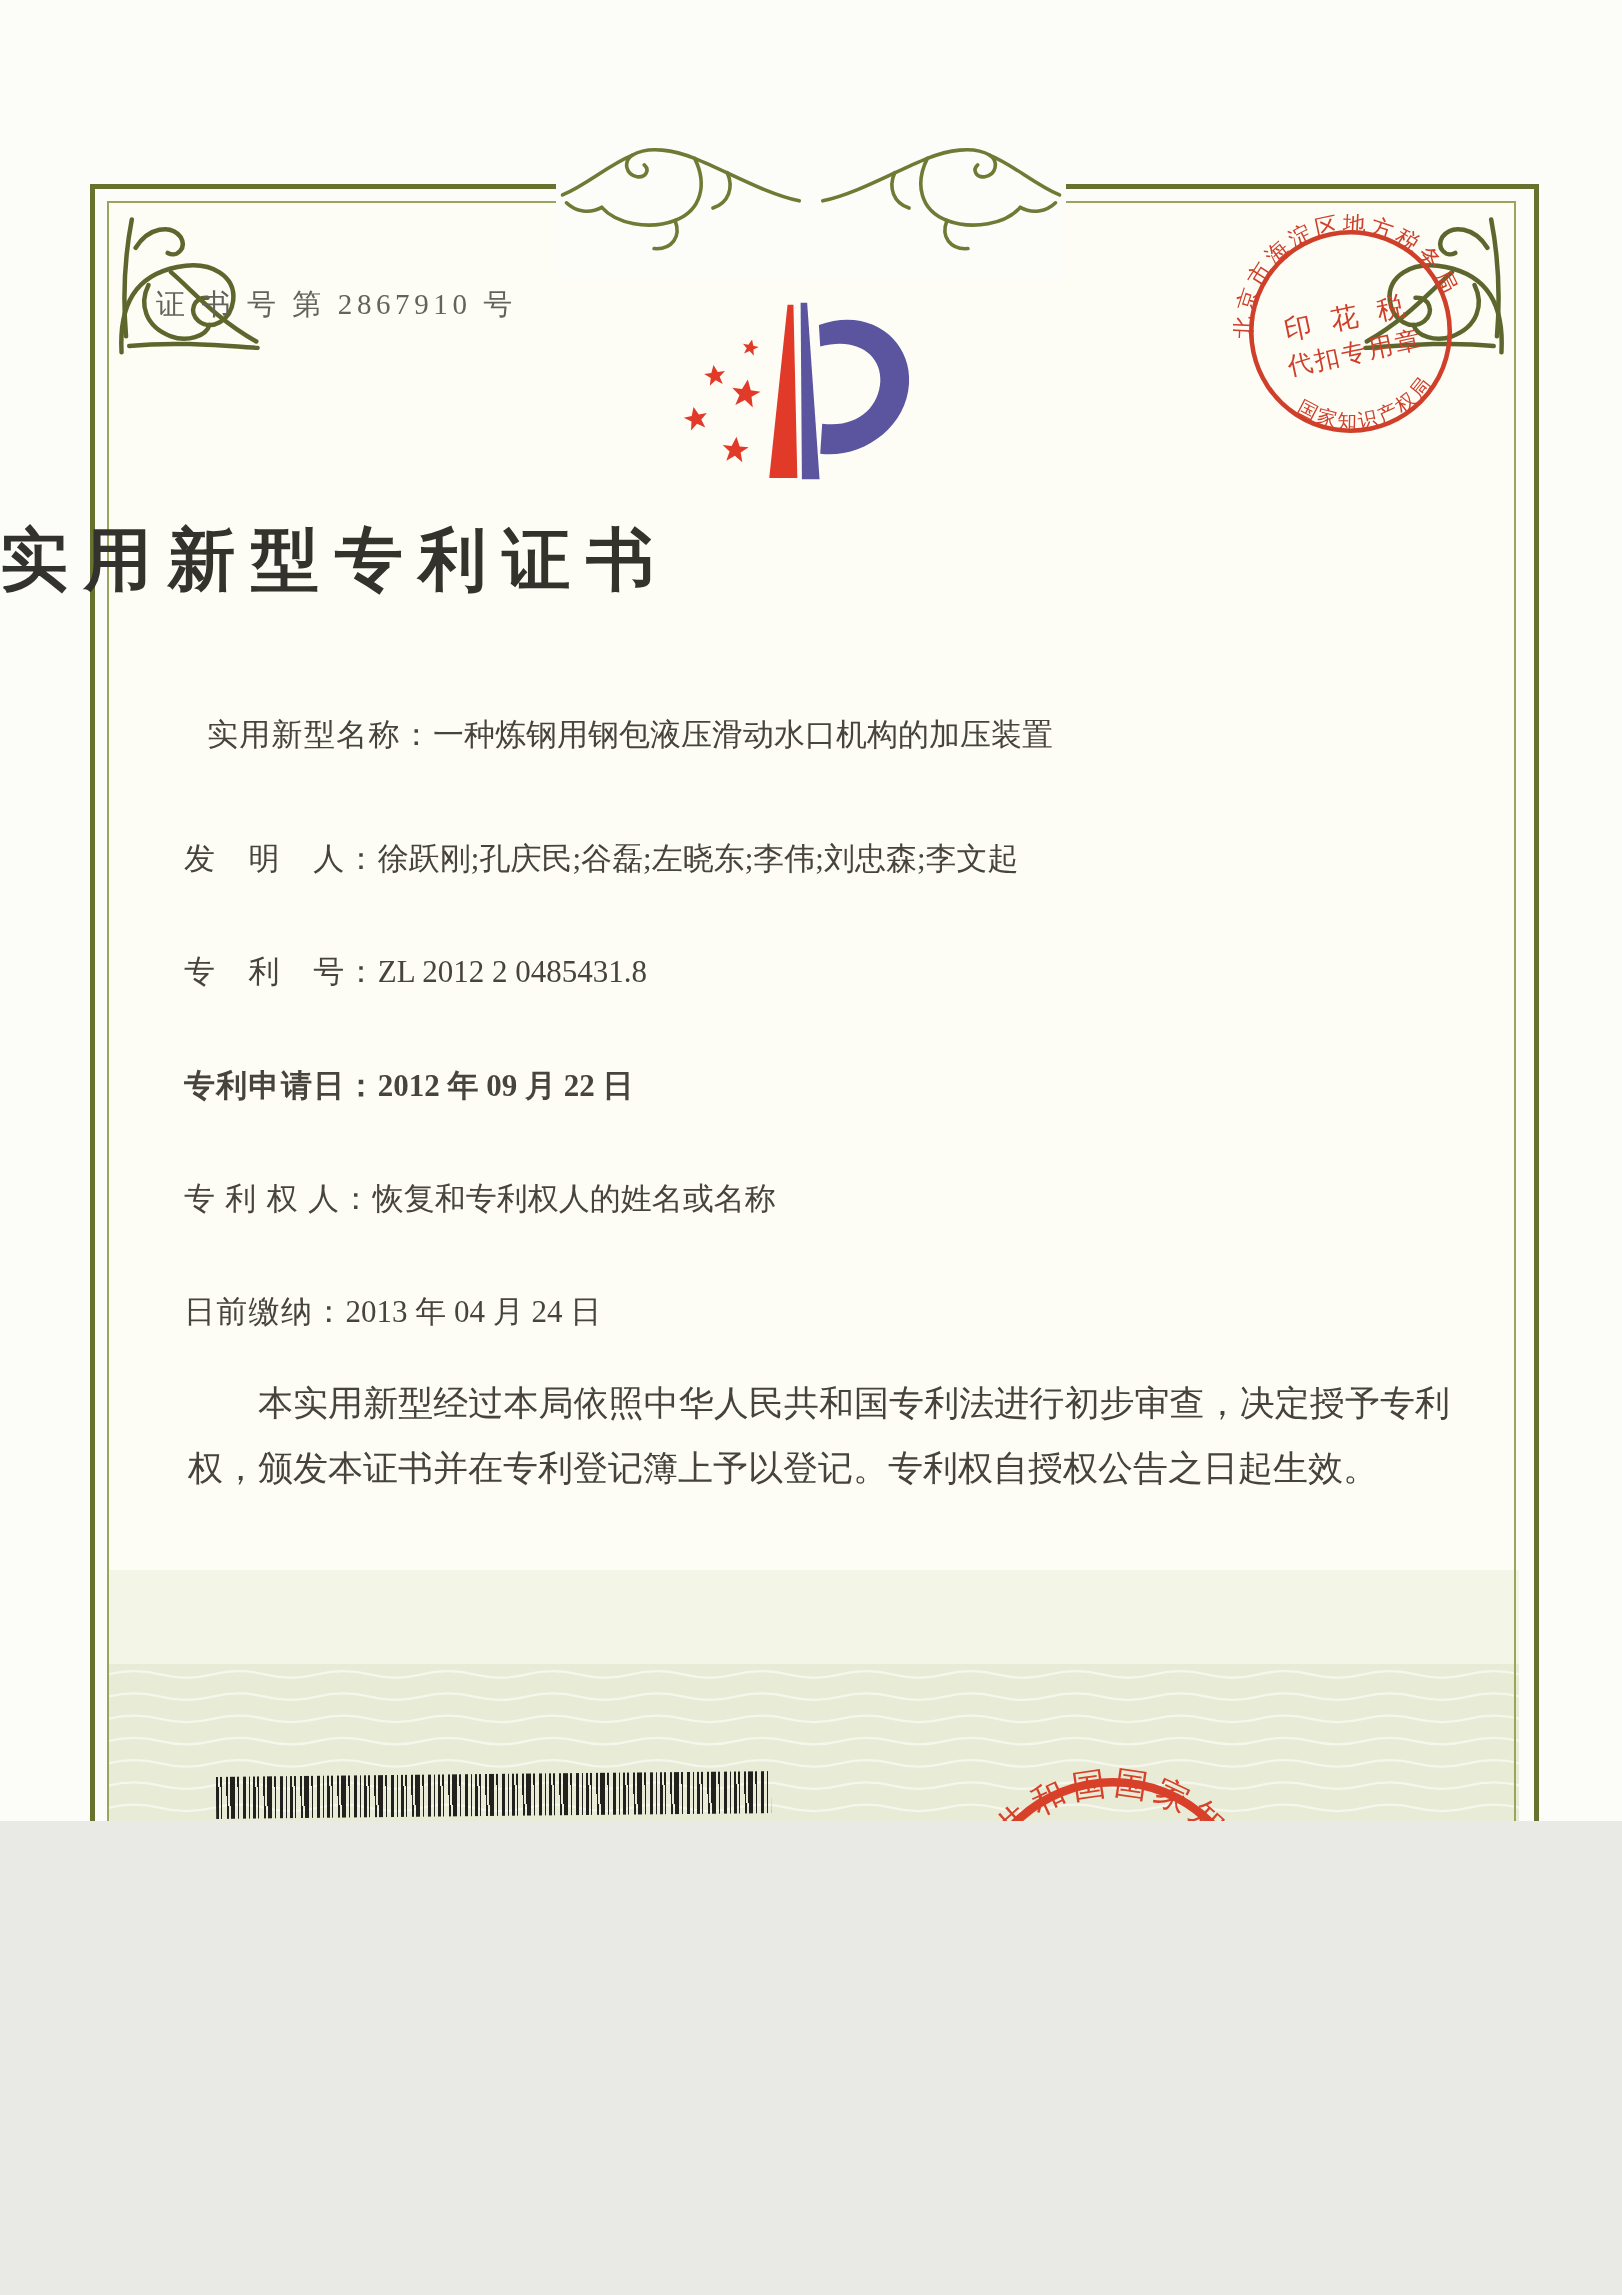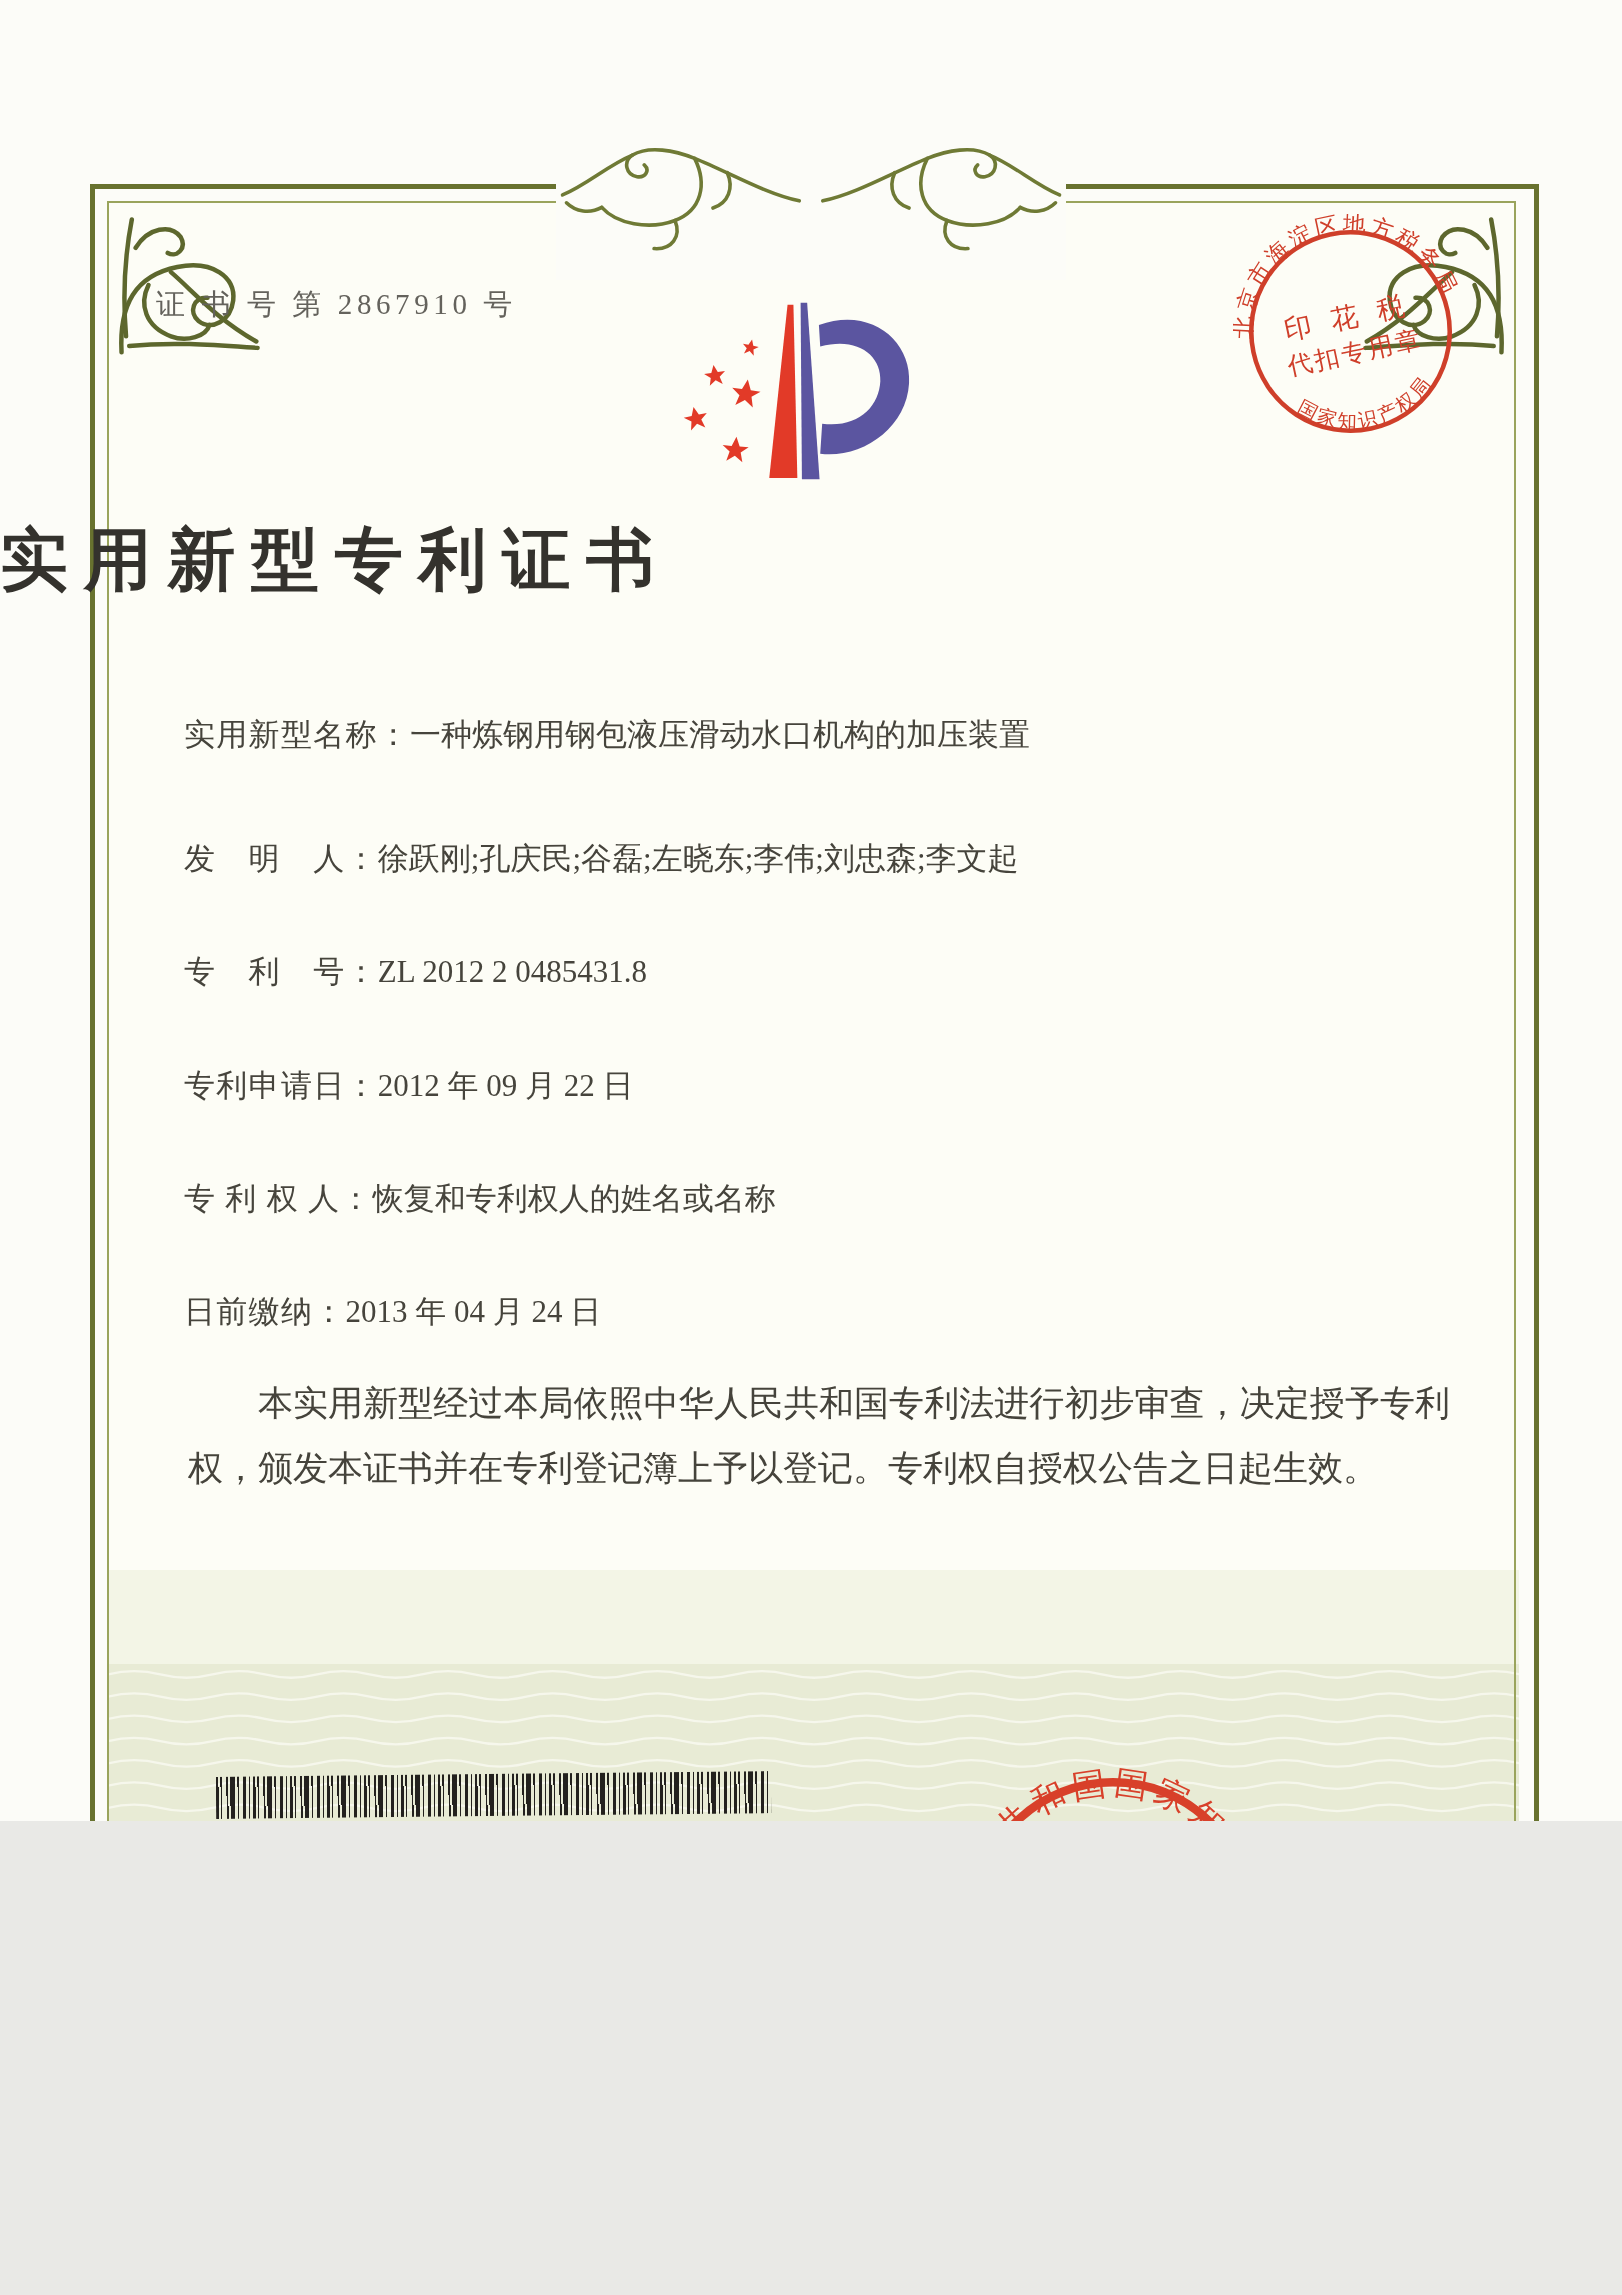--- a/index.html
+++ b/index.html
@@ -21,21 +21,21 @@
   .cert-no{left:156px;top:285px;font-size:29px;letter-spacing:4.6px;color:#64625c;z-index:5;}
 
   .logo{left:667px;top:293px;z-index:5;}
 
   .title{left:0;top:515px;width:1623px;text-align:left;font-size:68px;font-weight:bold;
          letter-spacing:15.7px;color:#34322d;z-index:5;}
 
   .fields{left:184px;top:714px;width:1275px;z-index:5;}
   .field-row{position:absolute;left:0;white-space:nowrap;font-size:31px;color:#46443c;}
   .field-row .lbl{letter-spacing:1.3px;}
-  .f0{top:0px;} .f1{top:124px;} .f2{top:237px;} .f3{top:351px;} .f4{top:464px;} .f5{top:577px;}
+  .f0{top:0px;margin-left:23px;} .f1{top:124px;} .f2{top:237px;} .f3{top:351px;font-weight:bold;} .f4{top:464px;} .f5{top:577px;}
 
   .body-text{left:188px;top:1371px;width:1262px;font-size:35px;line-height:1.86;
              text-align:justify;color:#45433b;z-index:5;}
   .body-text p{margin:0;text-indent:2em;}
 
   .barcode{left:216px;top:1774px;width:555px;height:42px;z-index:6;
     background:repeating-linear-gradient(90deg,
       #23211e 0 2.6px, rgba(0,0,0,0) 2.6px 4.6px,
       #23211e 4.6px 5.9px, rgba(0,0,0,0) 5.9px 10.5px,
       #23211e 10.5px 12.4px, rgba(0,0,0,0) 12.4px 14.4px,

